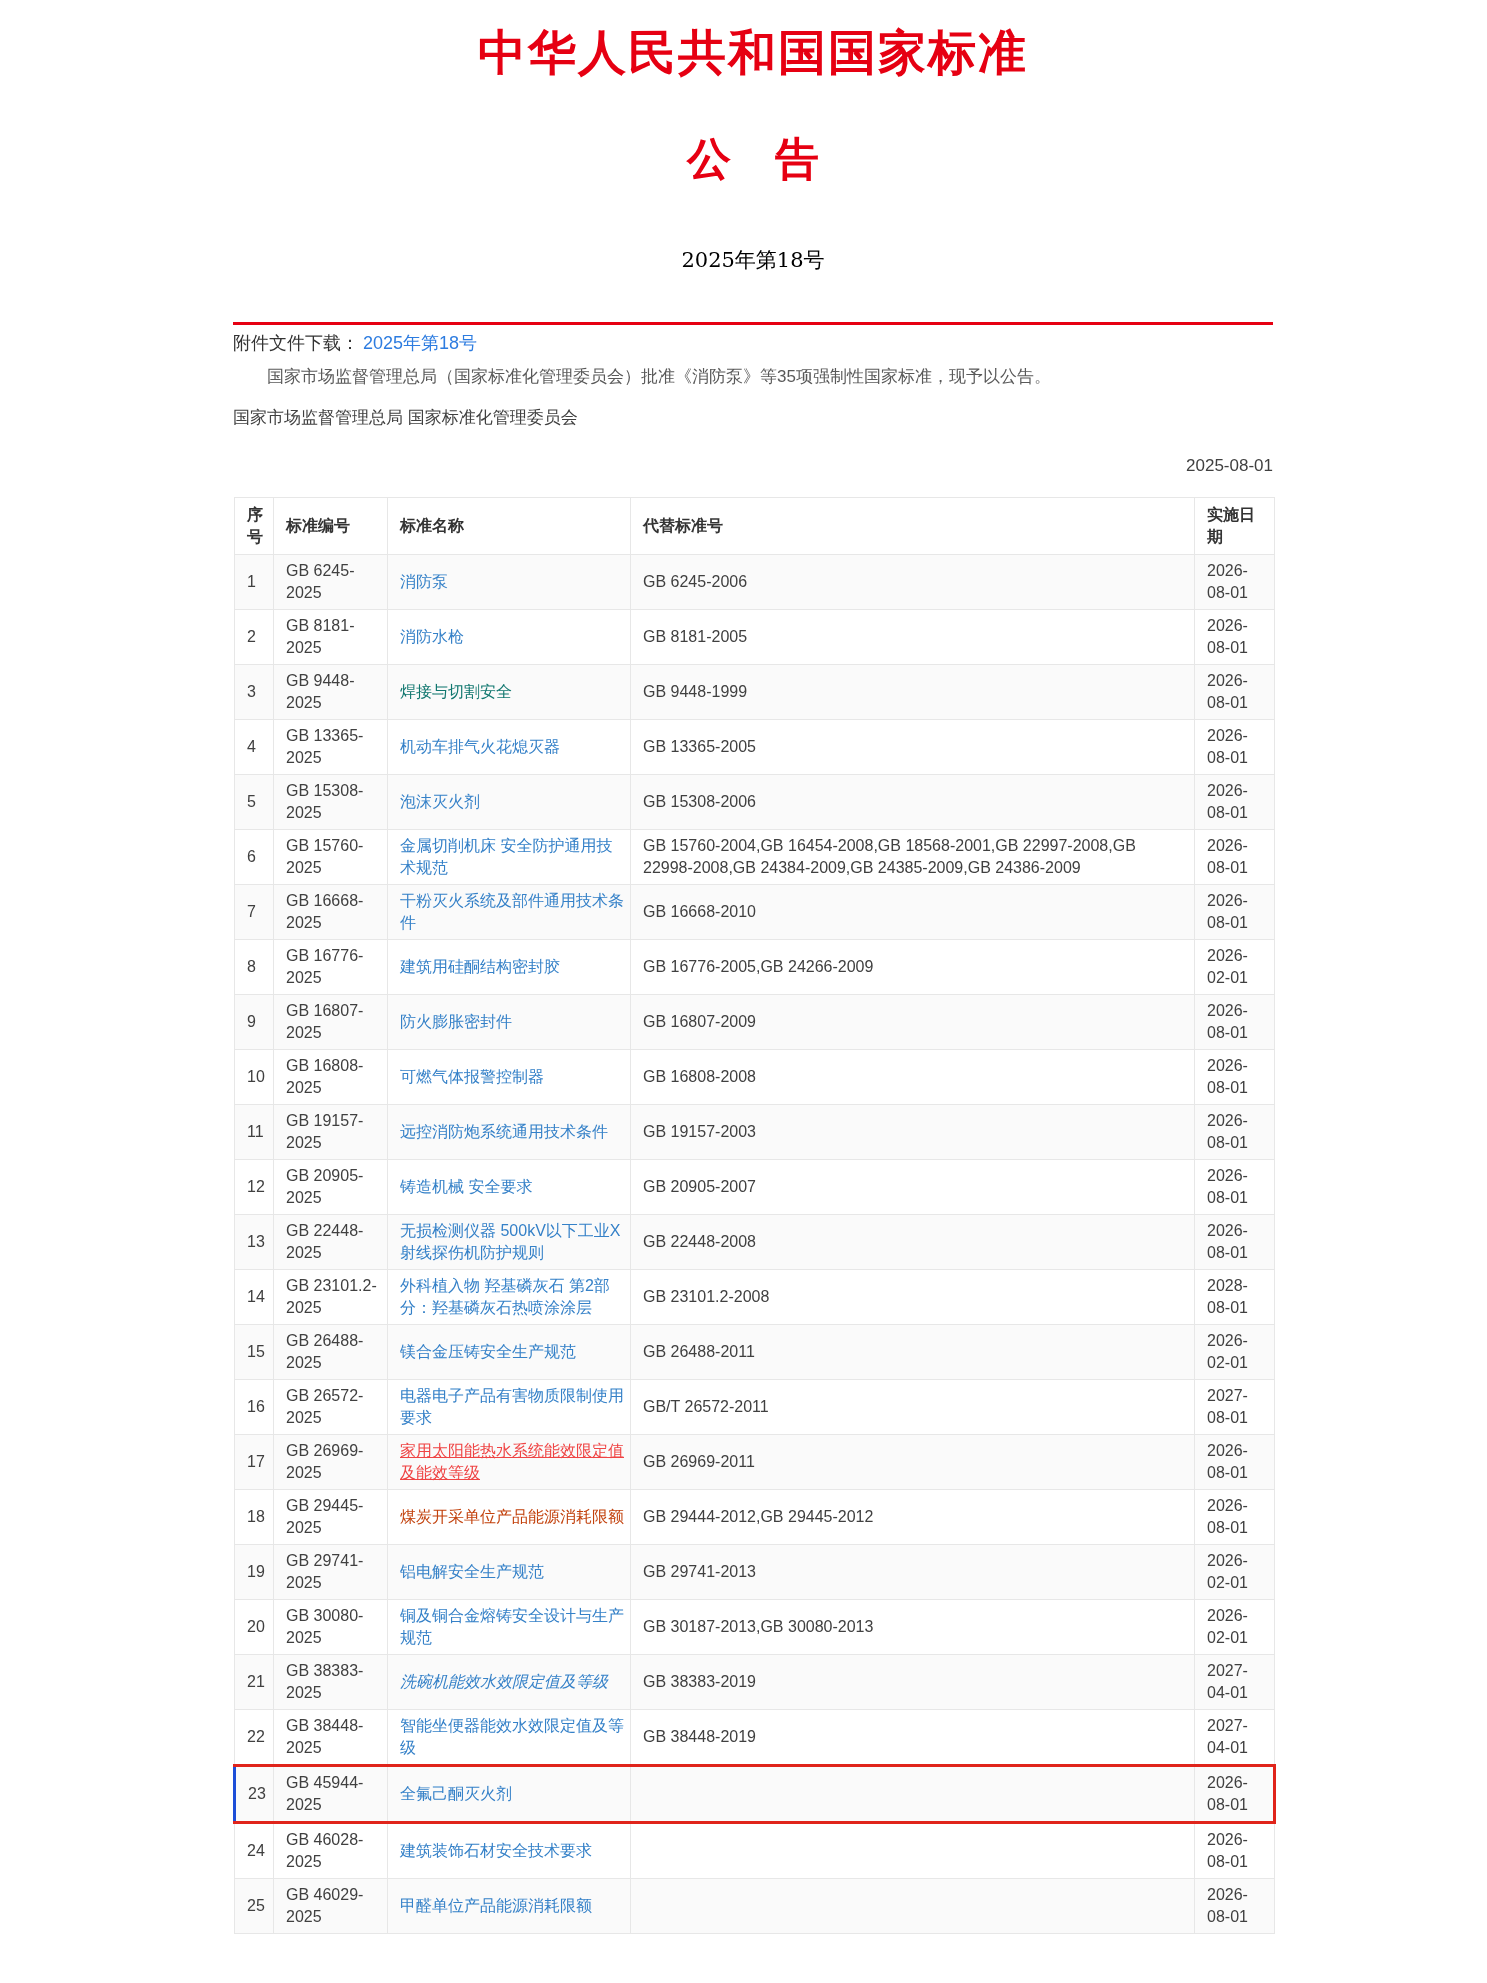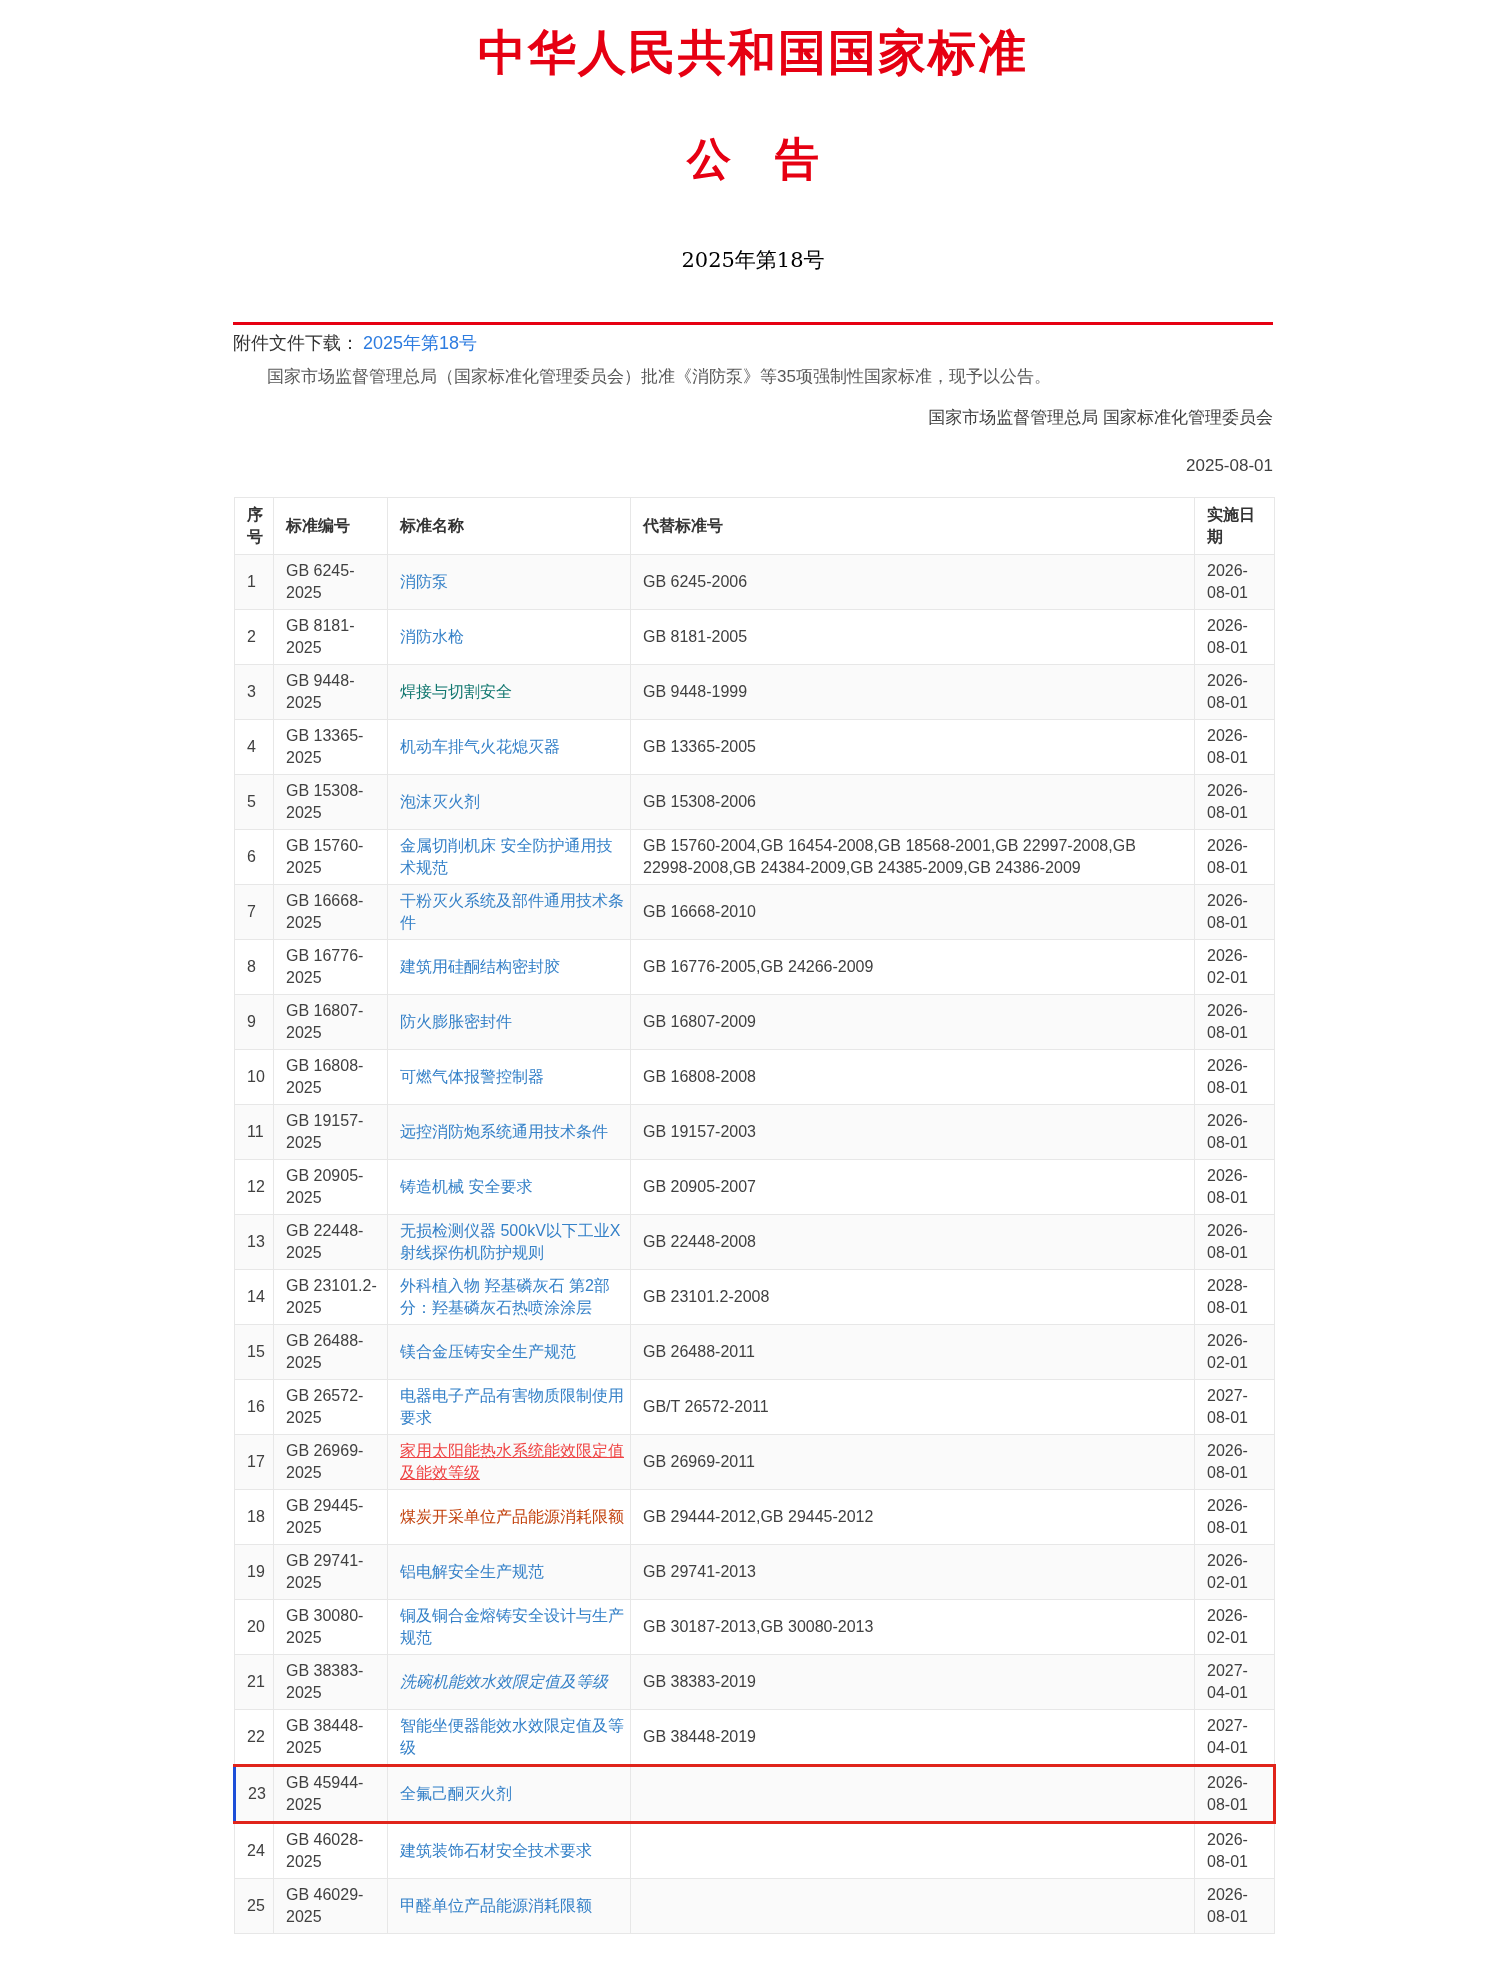--- a/index.html
+++ b/index.html
@@ -72,21 +72,21 @@
   }
   .doc-body {
     margin-top: 10px;
     font-size: 17px;
     line-height: 26px;
     color: #595959;
     text-indent: 2em;
   }
   .signature {
     margin-top: 14px;
-    text-align: right;
+    text-align: left;
     font-size: 17px;
     line-height: 21px;
     color: #404040;
   }
   .sig-date {
     margin-top: 27px;
     text-align: right;
     font-size: 17px;
     line-height: 21px;
     color: #404040;

